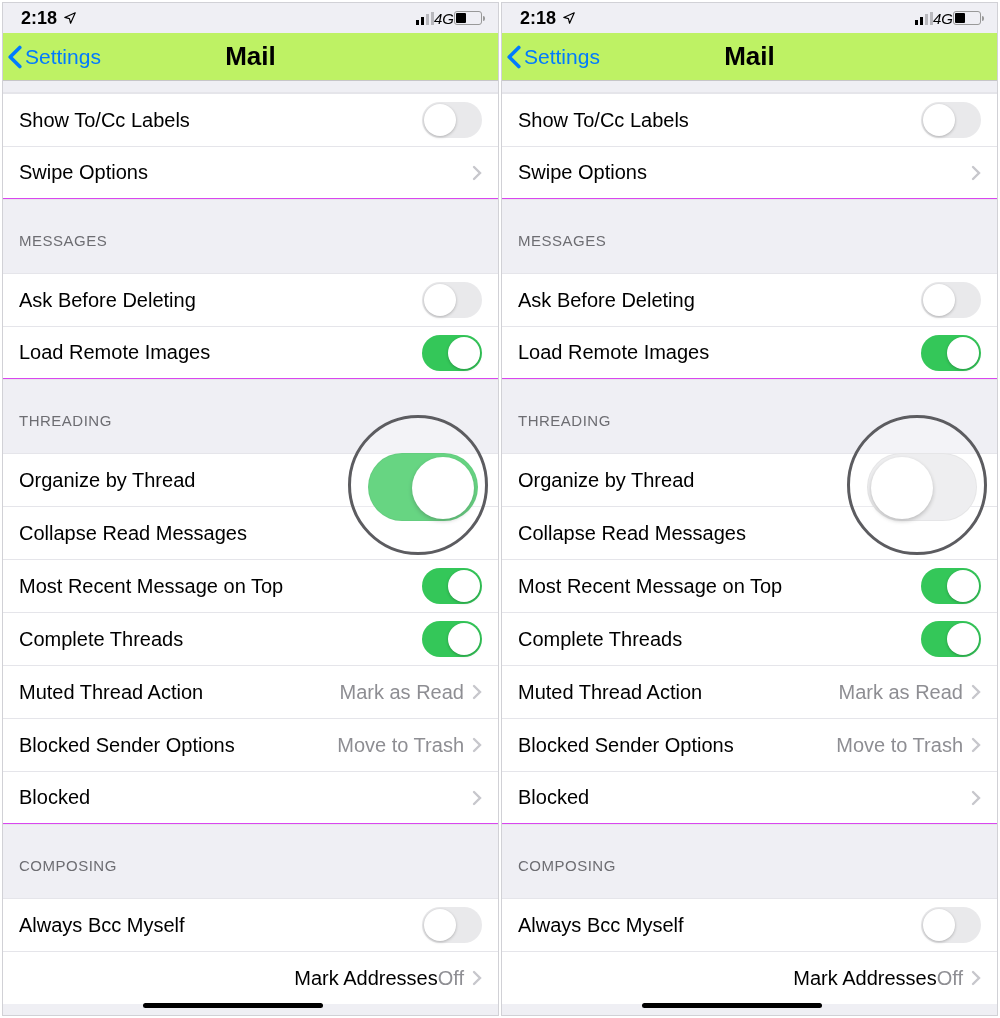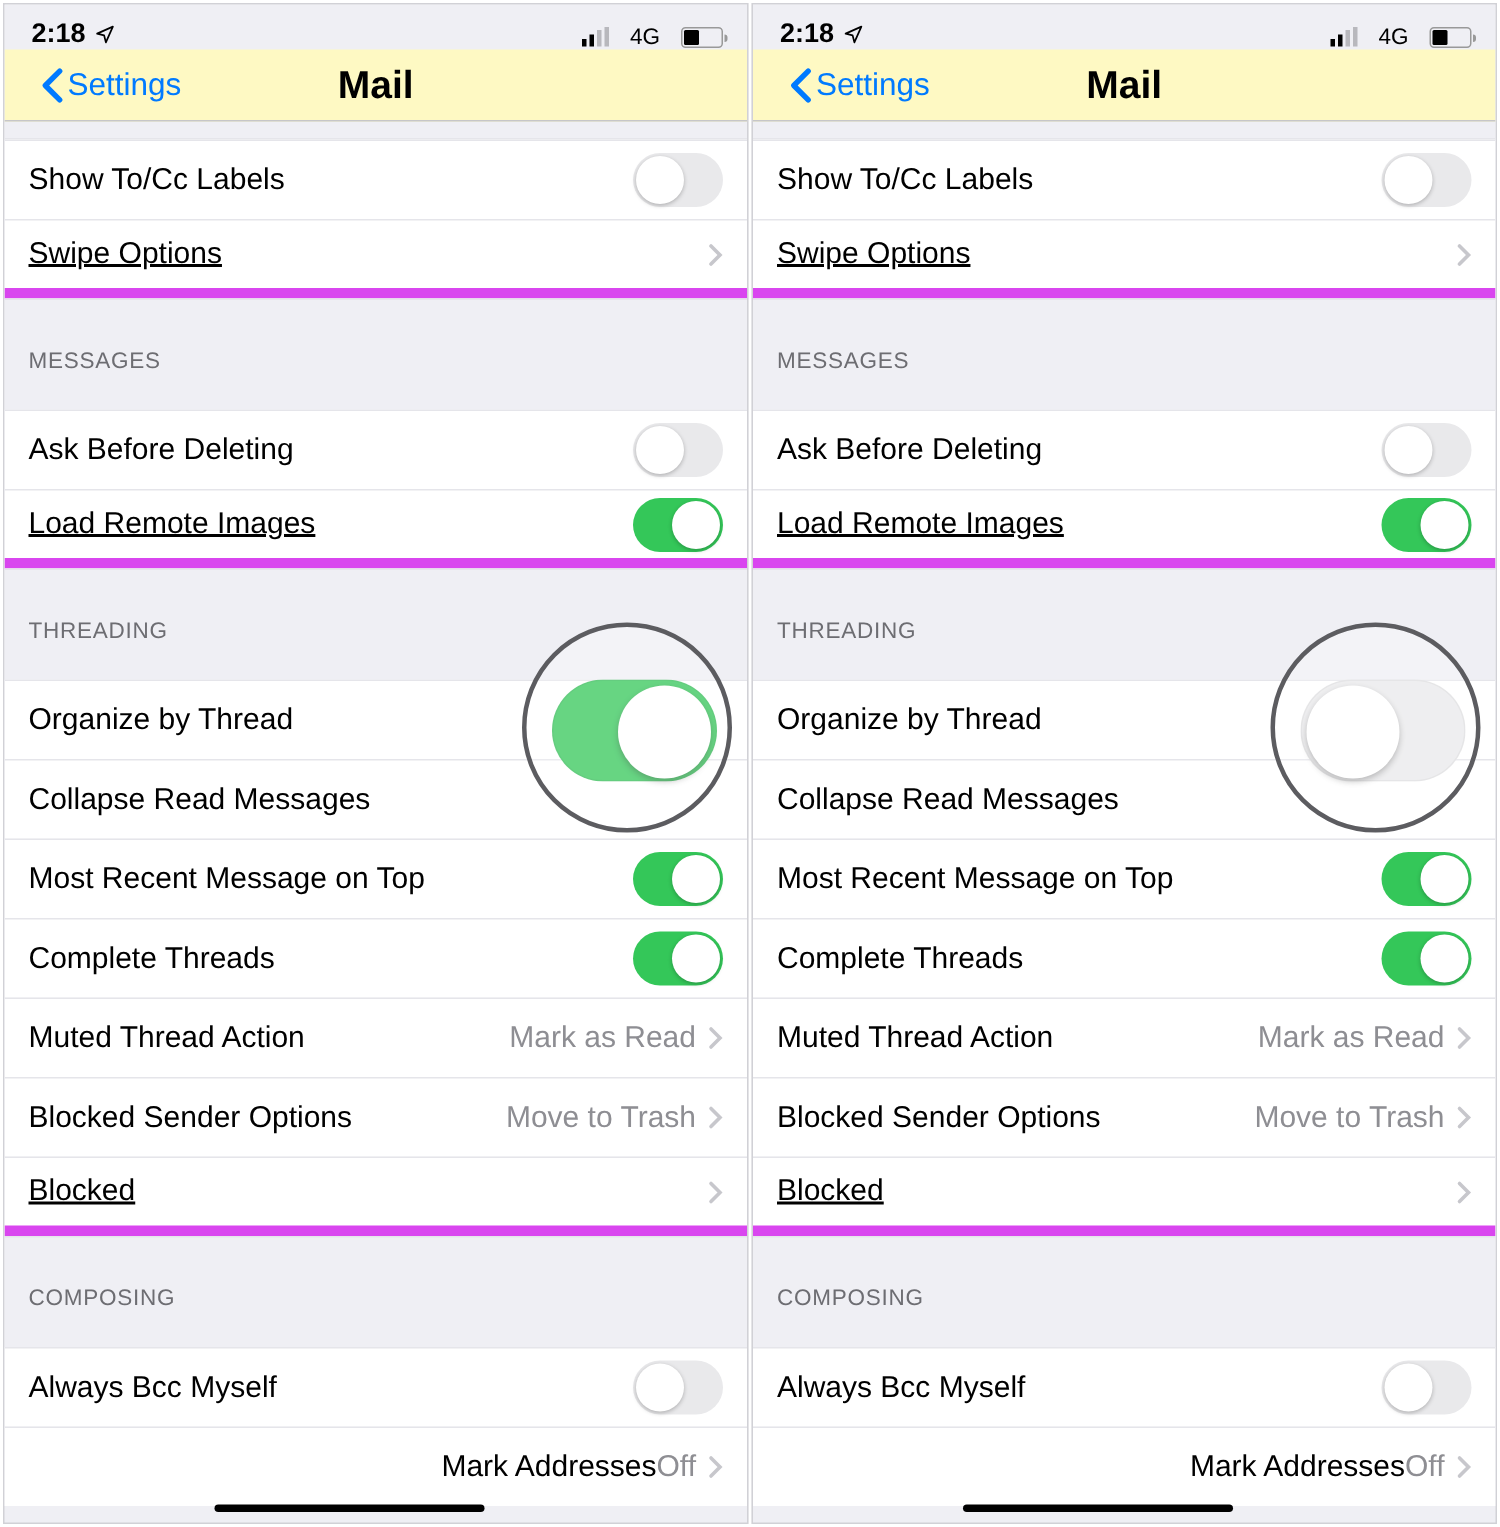--- a/index.html
+++ b/index.html
@@ -24,39 +24,39 @@
     height: 100%;
     background: #efeff4;
     border: 1px solid #d1d1d6;
     overflow: hidden;
   }
   
   .status-bar {
     background: #efeff4;
     height: 30px;
     display: flex;
-    align-items: flex-end;
+    align-items: center;
     justify-content: space-between;
     padding: 0 16px 0 18px;
     font-size: 18px;
     font-weight: 600;
     color: #000;
   }
   .status-left { display:flex; align-items:center; gap:6px; }
-  .status-right { display:flex; align-items:center; gap:14px; }
+  .status-right { display:flex; align-items:center; gap:0;font-style:italic; }
   .nav-arrow-icon svg { display:block; }
   
   .nav-bar {
     height: 48px;
-    background: #fef9c3;
+    background: #bef264;
     border-bottom: 1px solid #c6c6c8;
     display: flex;
     align-items: center;
     position: relative;
-    padding: 0 24px;
+    padding: 0 4px;
   }
   .nav-back {
     display: flex;
     align-items: center;
     color: #007aff;
     font-size: 21px;
     font-weight: 400;
   }
   .nav-back svg { display:block; margin-right: 2px; }
   .nav-title {
@@ -92,21 +92,21 @@
   .row .chev { color: #c7c7cc; }
   .row .chev svg { display:block; }
   .section-header {
     background: #efeff4;
     font-size: 15px;
     color: #6d6d72;
     letter-spacing: 0.5px;
     padding: 32px 16px 24px 16px;
     border-top: 1px solid #e5e5ea;
   }
-  .group-end { border-bottom: 7px solid #d946ef; text-decoration: underline; }
+  .group-end { border-bottom: 1px solid #d946ef; }
   
   .toggle {
     width: 60px;
     height: 36px;
     border-radius: 18px;
     position: relative;
     transition: background .2s;
   }
   .toggle-off { background: #e9e9eb; }
   .toggle-on  { background: #34c759; }

